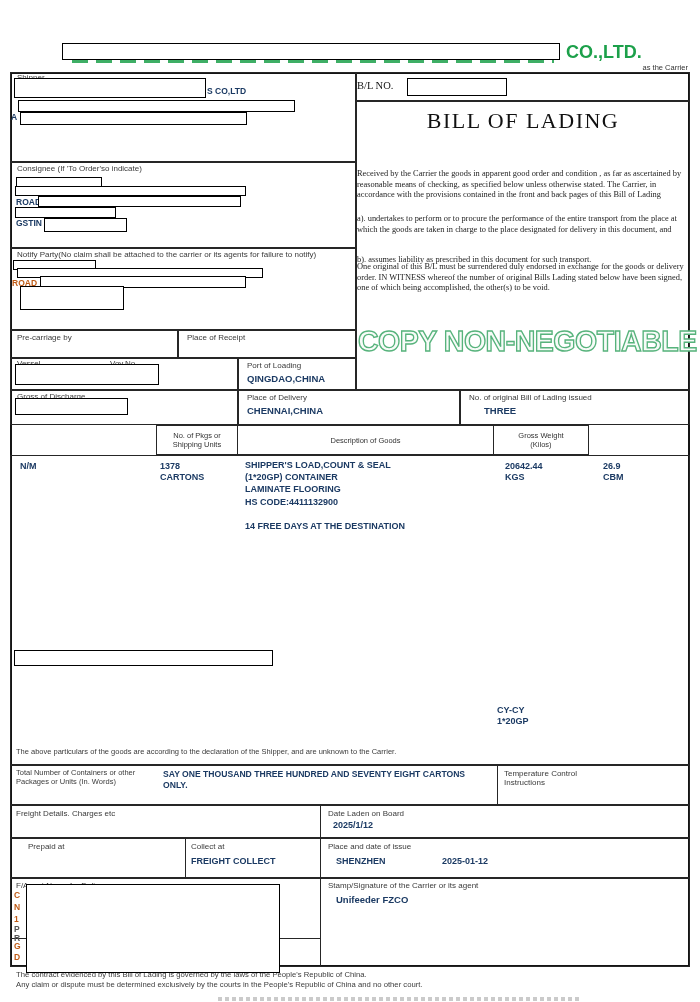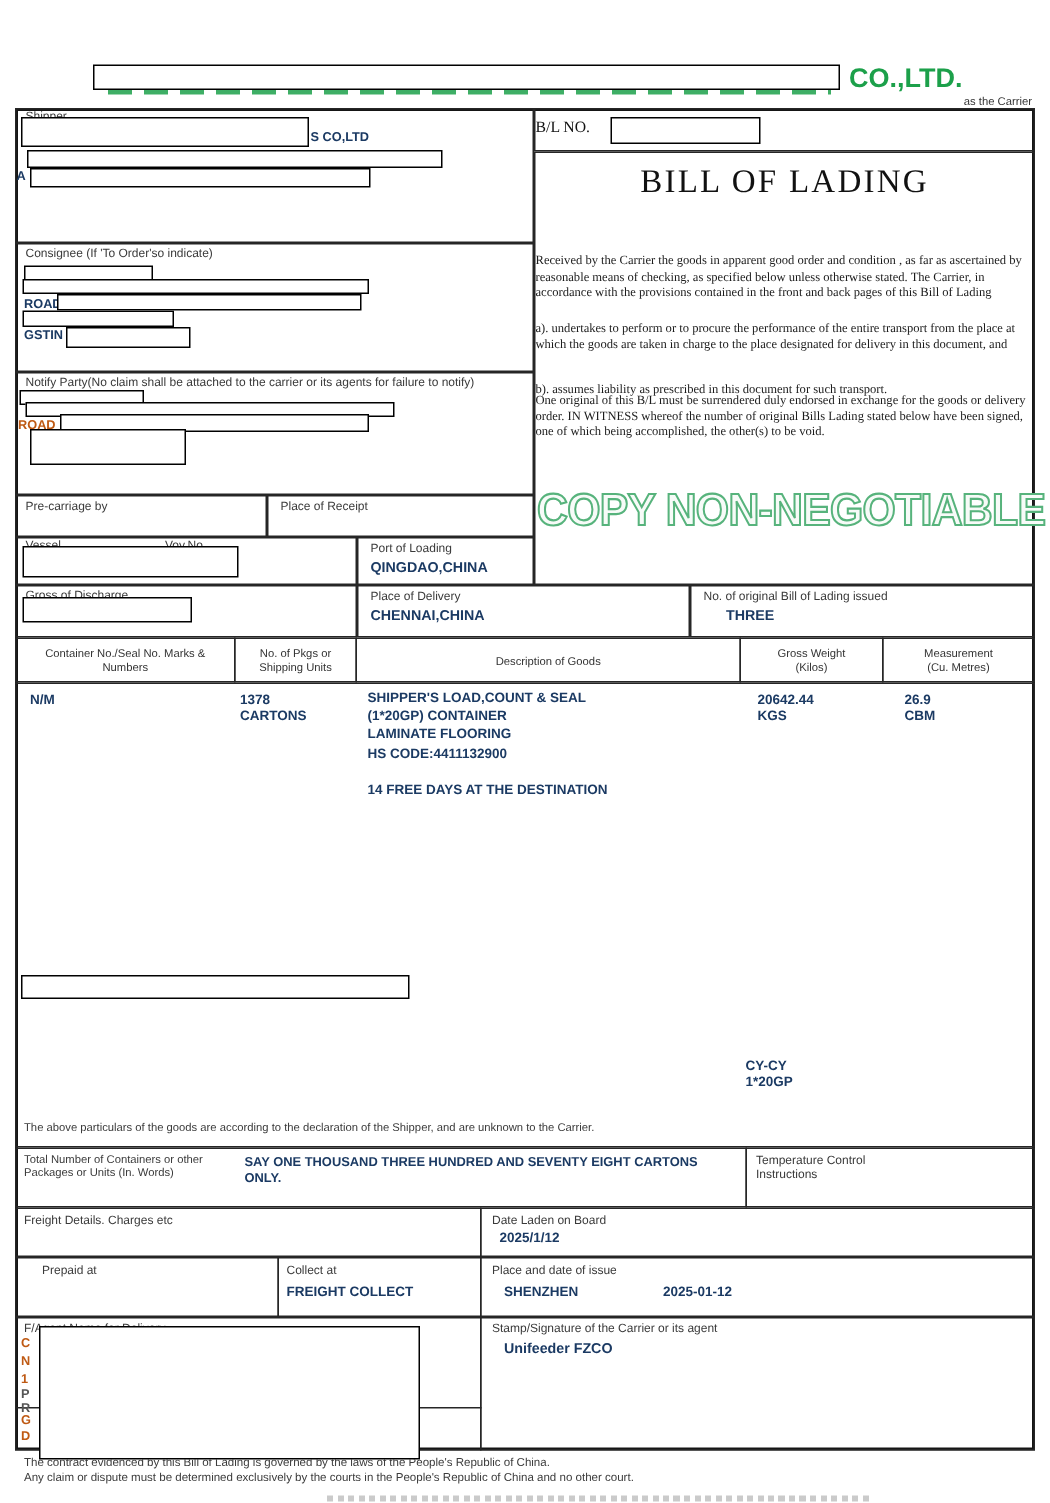--- a/index.html
+++ b/index.html
@@ -101,29 +101,25 @@
   <div class="lbl serif" style="left:357px;top:80px;font-size:10.5px;color:#111;">B/L NO.</div>
   <div class="redact" style="left:407px;top:78px;width:100px;height:18px;"></div>
   <div id="bltitle">BILL OF LADING</div>
   <div class="clause" style="left:357px;top:214px;">a). undertakes  to perform or to procure the performance of  the entire transport from the place at which the goods are taken in charge to the place designated for  delivery in  this document, and</div>
   <div class="clause" style="left:357px;top:169px;">Received by the Carrier the goods in apparent good order and condition , as far as ascertained by reasonable means of checking, as specified below unless otherwise stated. The Carrier, in accordance with the provisions contained in the front and back pages of this Bill of Lading</div>
   <div class="clause" style="left:357px;top:255px;">b). assumes liability as prescribed in this document for such transport.</div>
   <div class="clause" style="left:357px;top:262px;">One original of  this B/L must be surrendered duly endorsed  in exchange for the goods or delivery order. IN WITNESS whereof  the number of original Bills Lading stated below have been signed, one of which being accomplished, the other(s) to be void.</div>
 
   <div id="copywm" style="left:358px;top:326px;">COPY NON-NEGOTIABLE</div>
 
-  <div class="cell hcell" style="left:10px;top:425px;width:147px;height:30px;">Container No./Seal No. Marks &amp;
-Numbers</div>
   <div class="cell hcell" style="left:156px;top:425px;width:82px;height:30px;">No. of Pkgs or
 Shipping Units</div>
   <div class="cell hcell" style="left:237px;top:425px;width:257px;height:30px;">Description of Goods</div>
   <div class="cell hcell" style="left:493px;top:425px;width:96px;height:30px;">Gross Weight
 (Kilos)</div>
-  <div class="cell hcell" style="left:588px;top:425px;width:102px;height:30px;">Measurement
-(Cu. Metres)</div>
 
   <div class="cell" style="left:10px;top:455px;width:680px;height:310px;"></div>
   <div class="val" style="left:20px;top:461px;">N/M</div>
   <div class="val" style="left:160px;top:461px;">1378
 CARTONS</div>
   <div class="val" style="left:245px;top:459px;line-height:12.2px;">SHIPPER'S LOAD,COUNT &amp; SEAL
 (1*20GP) CONTAINER
 LAMINATE FLOORING
 HS CODE:4411132900
 

